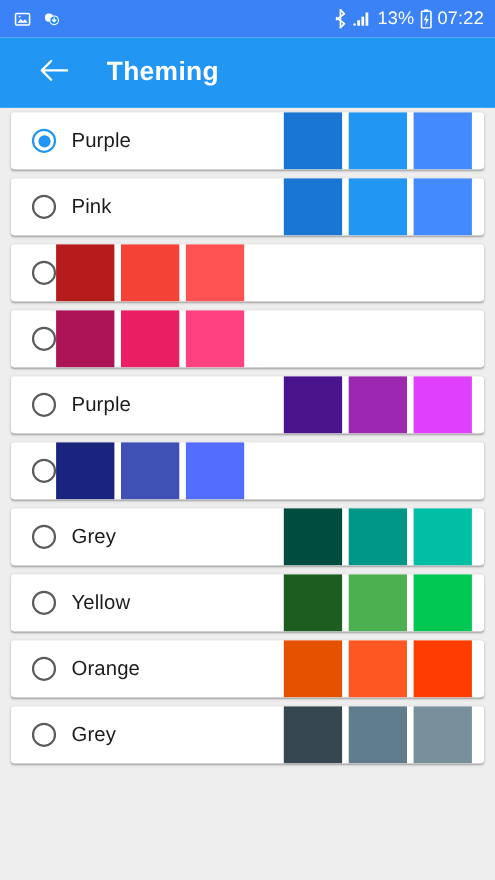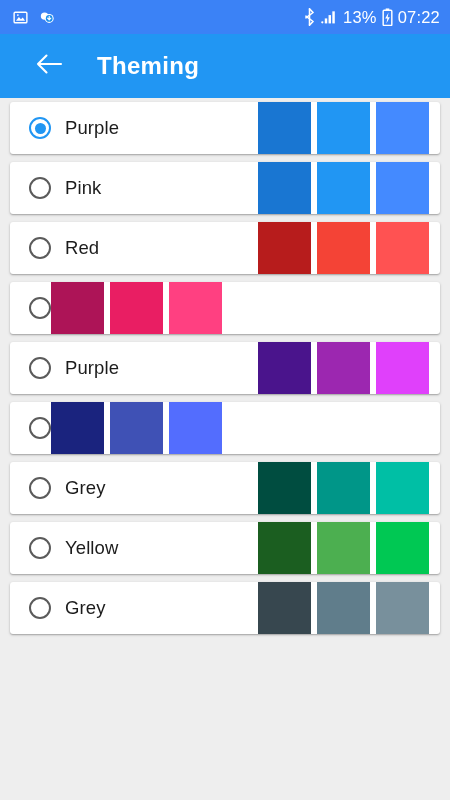--- a/index.html
+++ b/index.html
@@ -213,21 +213,20 @@
       <div class="radio"></div>
       <div class="theme-label">Pink</div>
       <div class="swatches">
         <div class="swatch" style="background: rgb(25, 118, 210);"></div>
         <div class="swatch" style="background: rgb(33, 150, 243);"></div>
         <div class="swatch" style="background: rgb(68, 138, 255);"></div>
       </div>
     </div>
     <div class="theme-card">
       <div class="radio"></div>
-      <div class="theme-label">Red</div>
       <div class="swatches">
         <div class="swatch" style="background: rgb(183, 28, 28);"></div>
         <div class="swatch" style="background: rgb(244, 67, 54);"></div>
         <div class="swatch" style="background: rgb(255, 82, 82);"></div>
       </div>
     </div>
     <div class="theme-card">
       <div class="radio"></div>
       <div class="swatches">
         <div class="swatch" style="background: rgb(173, 20, 87);"></div>
@@ -265,20 +264,29 @@
       <div class="radio"></div>
       <div class="theme-label">Yellow</div>
       <div class="swatches">
         <div class="swatch" style="background: rgb(27, 94, 32);"></div>
         <div class="swatch" style="background: rgb(76, 175, 80);"></div>
         <div class="swatch" style="background: rgb(0, 200, 83);"></div>
       </div>
     </div>
     <div class="theme-card">
       <div class="radio"></div>
+      <div class="theme-label">Orange</div>
+      <div class="swatches">
+        <div class="swatch" style="background: rgb(230, 81, 0);"></div>
+        <div class="swatch" style="background: rgb(255, 87, 34);"></div>
+        <div class="swatch" style="background: rgb(255, 61, 0);"></div>
+      </div>
+    </div>
+    <div class="theme-card">
+      <div class="radio"></div>
       <div class="theme-label">Grey</div>
       <div class="swatches">
         <div class="swatch" style="background: rgb(55, 71, 79);"></div>
         <div class="swatch" style="background: rgb(96, 125, 139);"></div>
         <div class="swatch" style="background: rgb(120, 144, 156);"></div>
       </div>
     </div>
   </div>
 
 </body></html>

